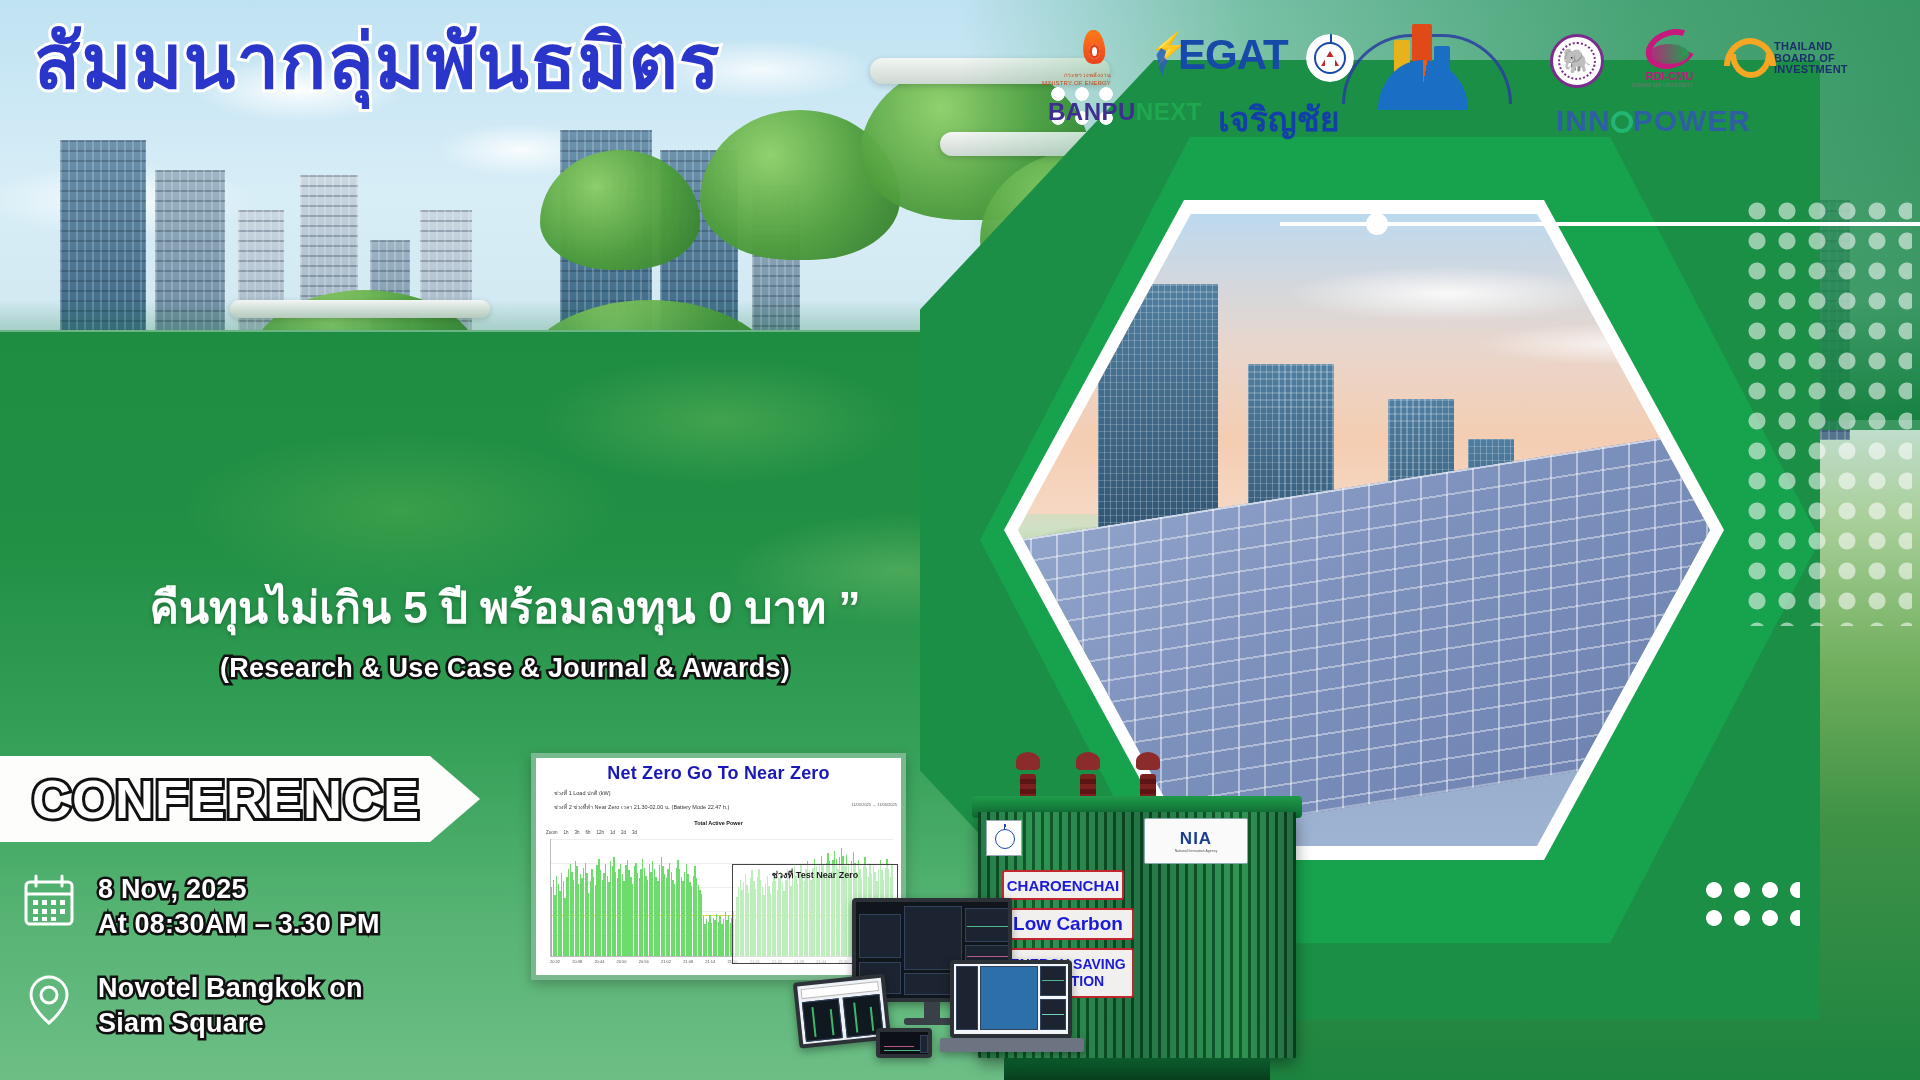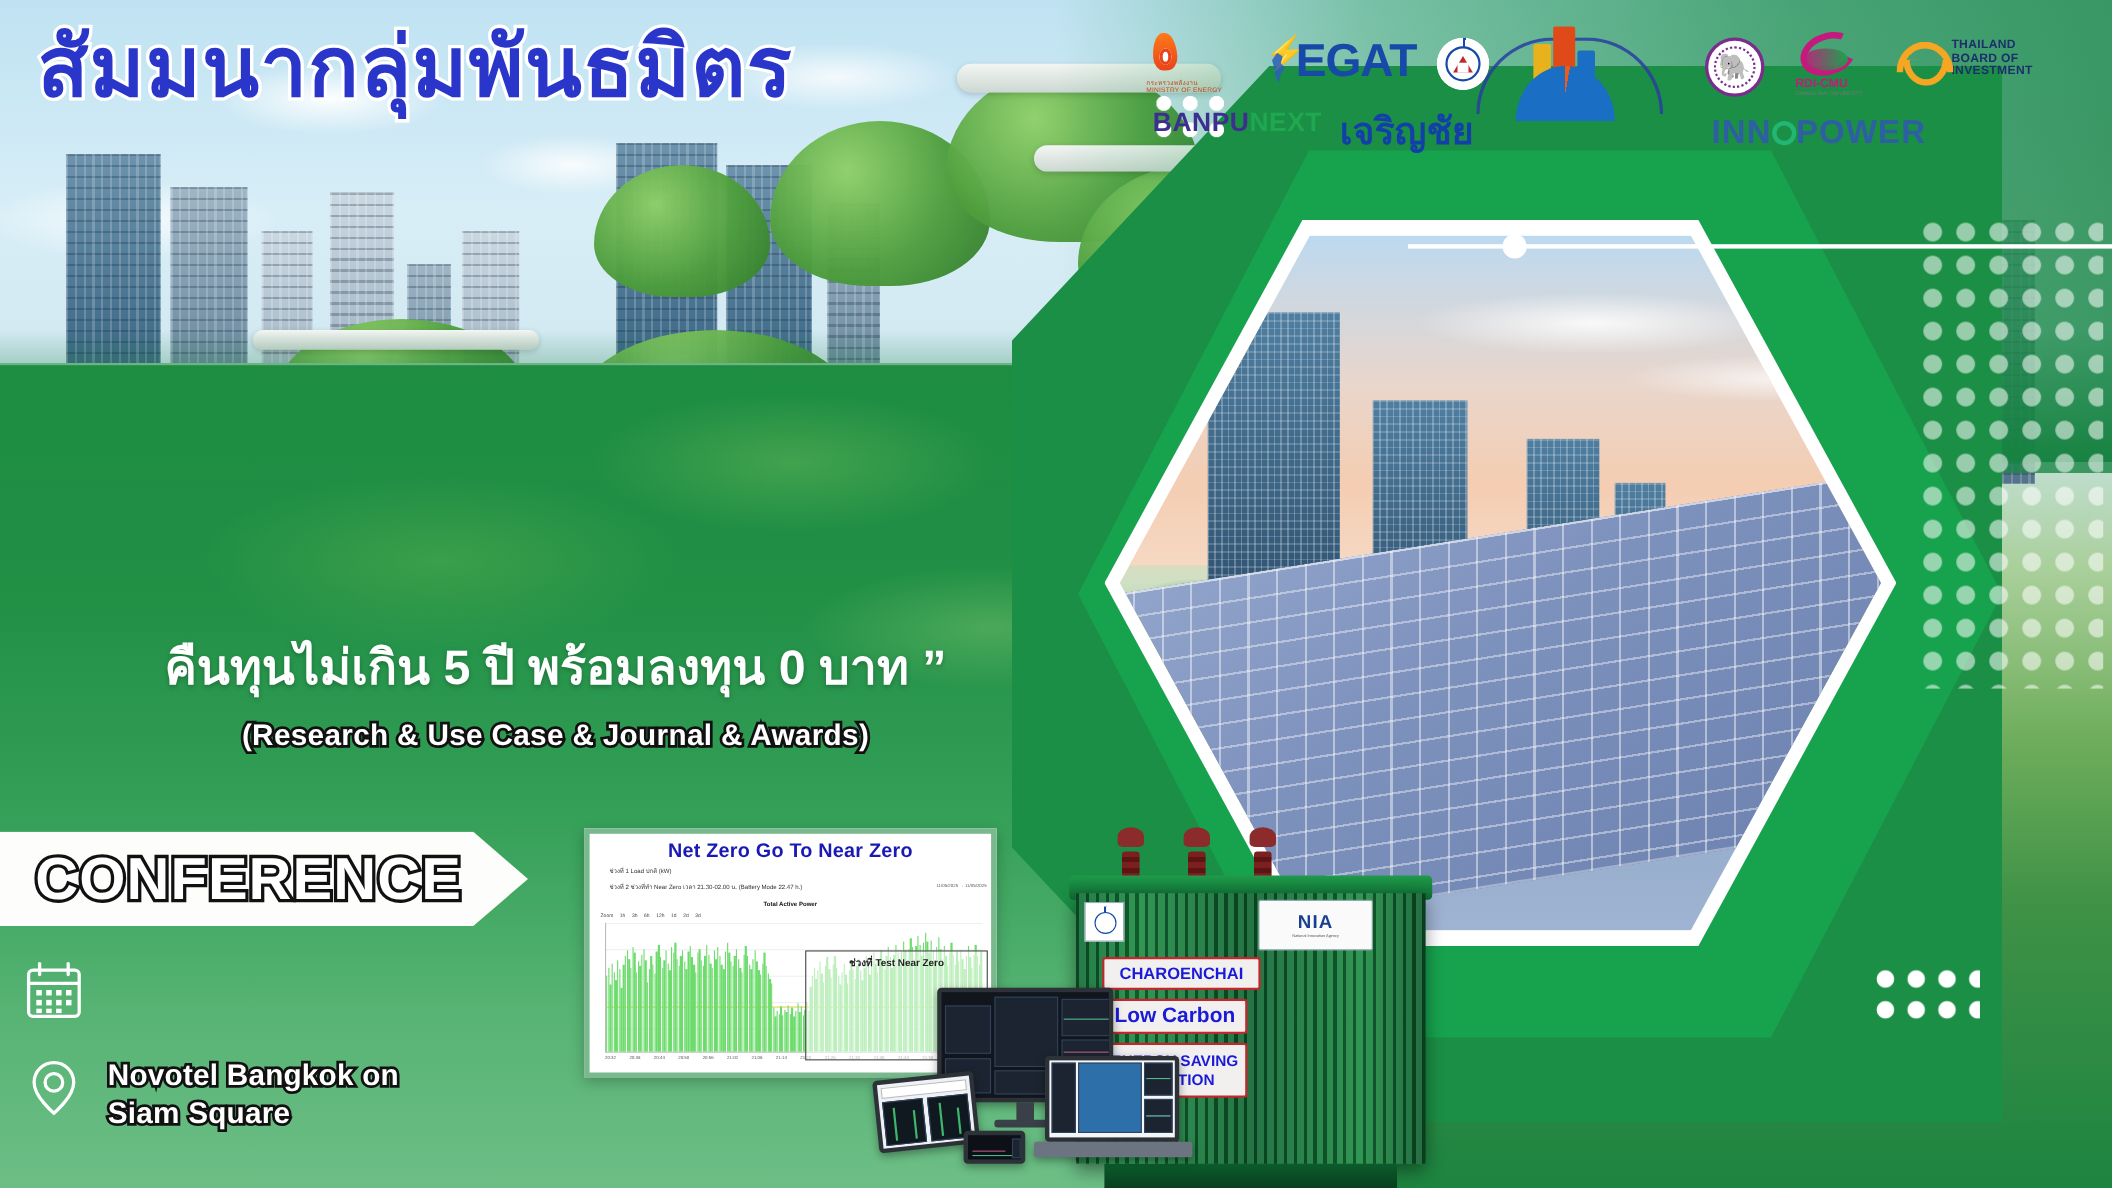--- a/index.html
+++ b/index.html
@@ -69,21 +69,21 @@
   .top-thai{
     position:absolute; left:34px; top:22px; z-index:30;
     font-size:76px; font-weight:700; color:#2a35c9; letter-spacing:1px;
     line-height:1.05; white-space:nowrap;
     -webkit-text-stroke:6px #ffffff; paint-order:stroke fill;
     text-shadow:0 0 2px rgba(255,255,255,.9);
   }
 
   
   .logo-strip{ position:absolute; right:10px; top:8px; width:1090px; height:130px; z-index:40; }
-  .logo{ position:absolute; display:flex; flex-direction:column; align-items:flex-start; justify-content:center; }
+  .logo{ position:absolute; display:flex; flex-direction:column; align-items:flex-end; justify-content:center; }
   .logo-cap{ font-size:6px; color:#c14a1f; letter-spacing:.2px; white-space:nowrap; }
 
   
   .flame{ width:34px; height:40px; position:relative; }
   .flame::before{ content:""; position:absolute; left:6px; top:0; width:22px; height:34px;
     background:linear-gradient(180deg,#ff7a18,#e8441c);
     border-radius:50% 50% 45% 45%/70% 70% 40% 40%; transform:rotate(-4deg); }
   .flame::after{ content:""; position:absolute; left:12px; top:14px; width:11px; height:15px;
     background:#fff; border-radius:50%; box-shadow:inset 0 0 0 3px #e8441c; }
 
@@ -461,20 +461,24 @@
             <rect x="38" y="28" width="5" height="5"></rect>
           <rect x="11" y="37" width="5" height="5"></rect>
             <rect x="20" y="37" width="5" height="5"></rect>
           <rect x="29" y="37" width="5" height="5"></rect>
             <rect x="38" y="37" width="5" height="5"></rect>
           <rect x="11" y="45" width="5" height="4"></rect>
             <rect x="20" y="45" width="5" height="4"></rect>
           <rect x="29" y="45" width="5" height="4"></rect>
         </g>
       </svg>
+      <div class="info-txt">
+        <div>8 Nov, 2025</div>
+        <div>At 08:30AM – 3.30 PM</div>
+      </div>
     </div>
 
     <div class="info-row">
       <svg class="ico" viewBox="0 0 54 58">
         <path d="M27 6C17 6 9 14 9 24c0 13 18 28 18 28s18-15 18-28C45 14 37 6 27 6z" fill="none" stroke="#fff" stroke-width="3"></path>
         <circle cx="27" cy="24" r="8" fill="none" stroke="#fff" stroke-width="3"></circle>
       </svg>
       <div class="info-txt">
         <div>Novotel Bangkok on</div>
         <div>Siam Square</div>
@@ -794,21 +798,21 @@
 
       <div class="xf-logo" style="left:8px; top:8px;">
         <div class="g"></div>
       </div>
 
       <div class="nia-plate" style="left:166px; top:6px; width:104px; height:46px;">
         <div class="nia-txt">NIA</div>
         <div class="nia-cap">National Innovation Agency</div>
       </div>
 
-      <div class="plate" style="left:24px; top:58px; width:144px; height:30px; font-size:15px;">
+      <div class="plate" style="left:24px; top:58px; width:122px; height:30px; font-size:15px;">
         <span>CHAROENCHAI</span>
       </div>
 
       <div class="plate" style="left:24px; top:96px; width:132px; height:32px; font-size:19px;">
         <span>Low Carbon</span>
       </div>
 
       <div class="plate" style="left:24px; top:136px; width:132px; height:50px; font-size:14px; flex-direction:column; line-height:1.25;">
         <span>ENERGY  SAVING</span>
         <span>SOLUTION</span>

